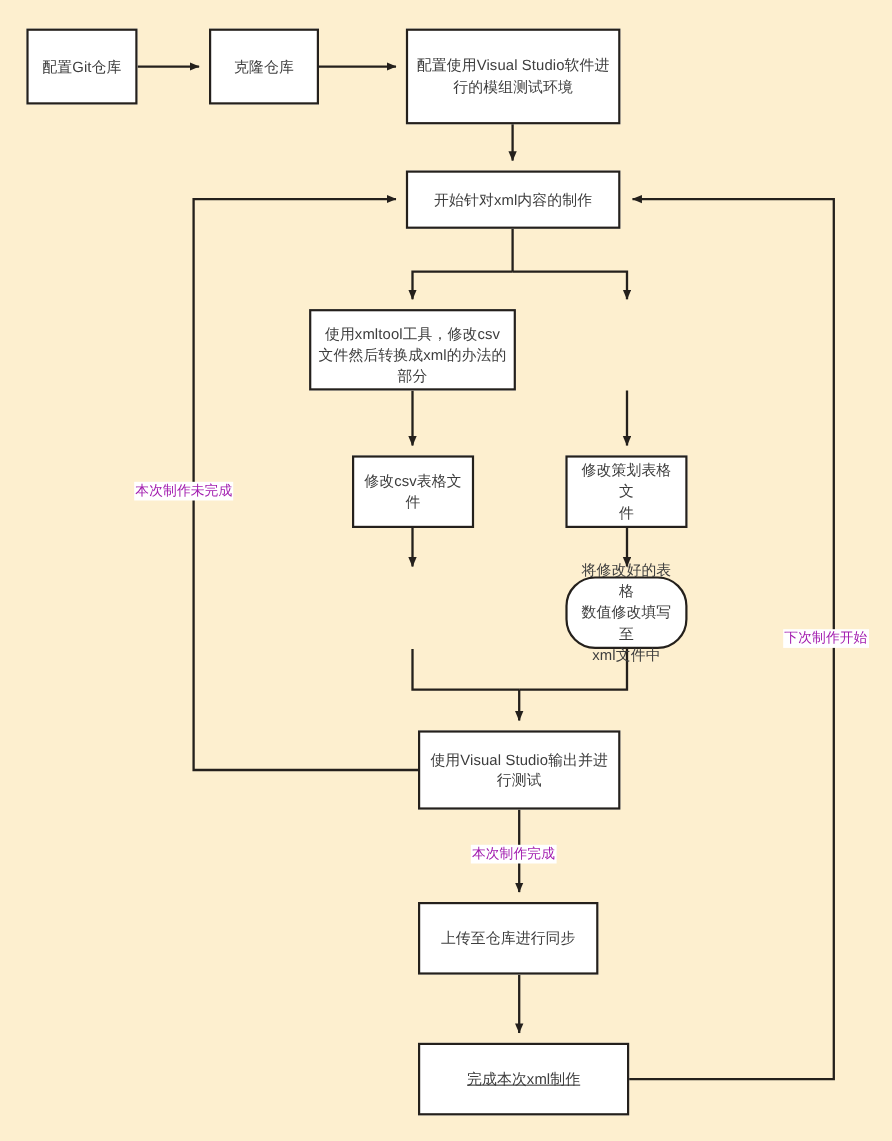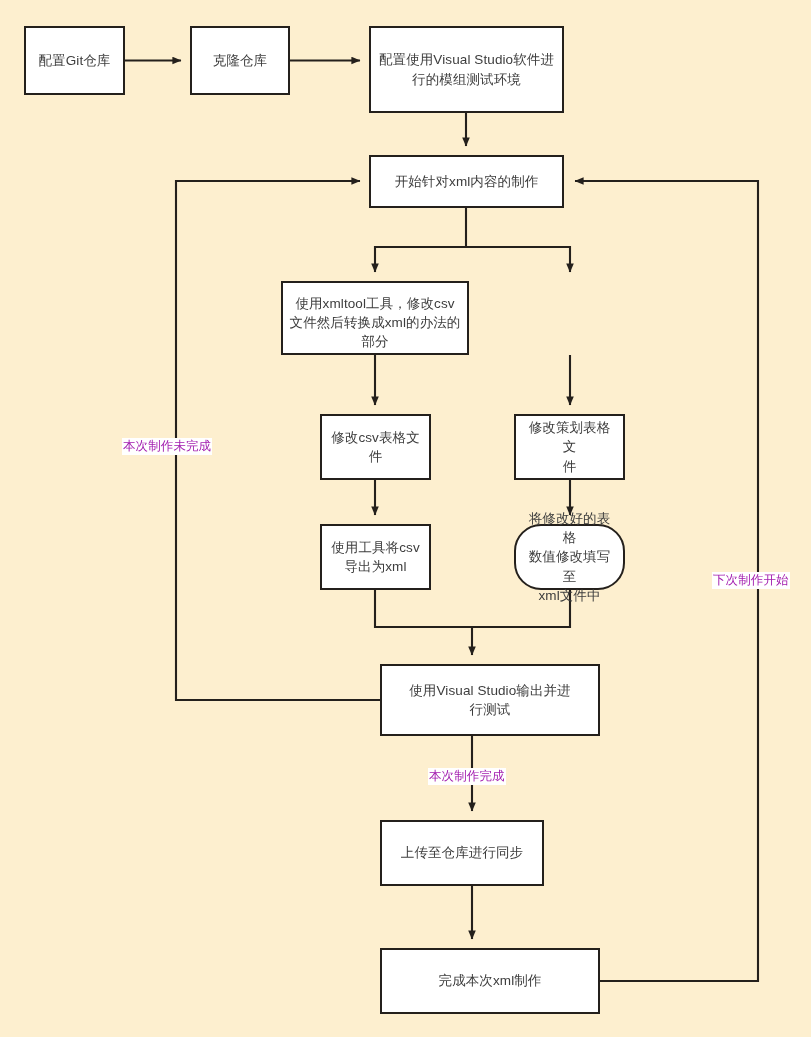--- a/index.html
+++ b/index.html
@@ -127,41 +127,37 @@
   <div class="node" style="left:320px; top:414px; width:111px; height:66px;">
     <span>修改csv表格文
 件</span>
   </div>
 
   <div class="node" style="left:514px; top:414px; width:111px; height:66px;">
     <span>修改策划表格文
 件</span>
   </div>
 
-  <div class="node" style="left:320px; top:524px; width:111px; height:66px;">
-    <span>使用工具将csv
-导出为xml</span>
-  </div>
 
   <div class="node" style="left:514px; top:524px; width:111px; height:66px;border-radius:27px;">
     <span>将修改好的表格
 数值修改填写至
 xml文件中</span>
   </div>
 
-  <div class="node" style="left:380px; top:664px; width:220px; height:72px;">
+  <div class="node" style="left:380px; top:664px; width:184px; height:72px;">
     <span>使用Visual Studio输出并进
 行测试</span>
   </div>
 
   <div class="node" style="left:380px; top:820px; width:164px; height:66px;">
     <span>上传至仓库进行同步</span>
   </div>
 
-  <div class="node" style="left:380px; top:948px; width:220px; height:66px;">
+  <div class="node" style="left:380px; top:948px; width:192px; height:66px;text-decoration:underline;">
     <span>完成本次xml制作</span>
   </div>
 
   <div class="edge-label" style="left:122px; top:438px;">本次制作未完成</div>
 
   <div class="edge-label" style="left:712px; top:572px;">下次制作开始</div>
 
   <div class="edge-label" style="left:428px; top:768px;">本次制作完成</div>
 
 </div>

